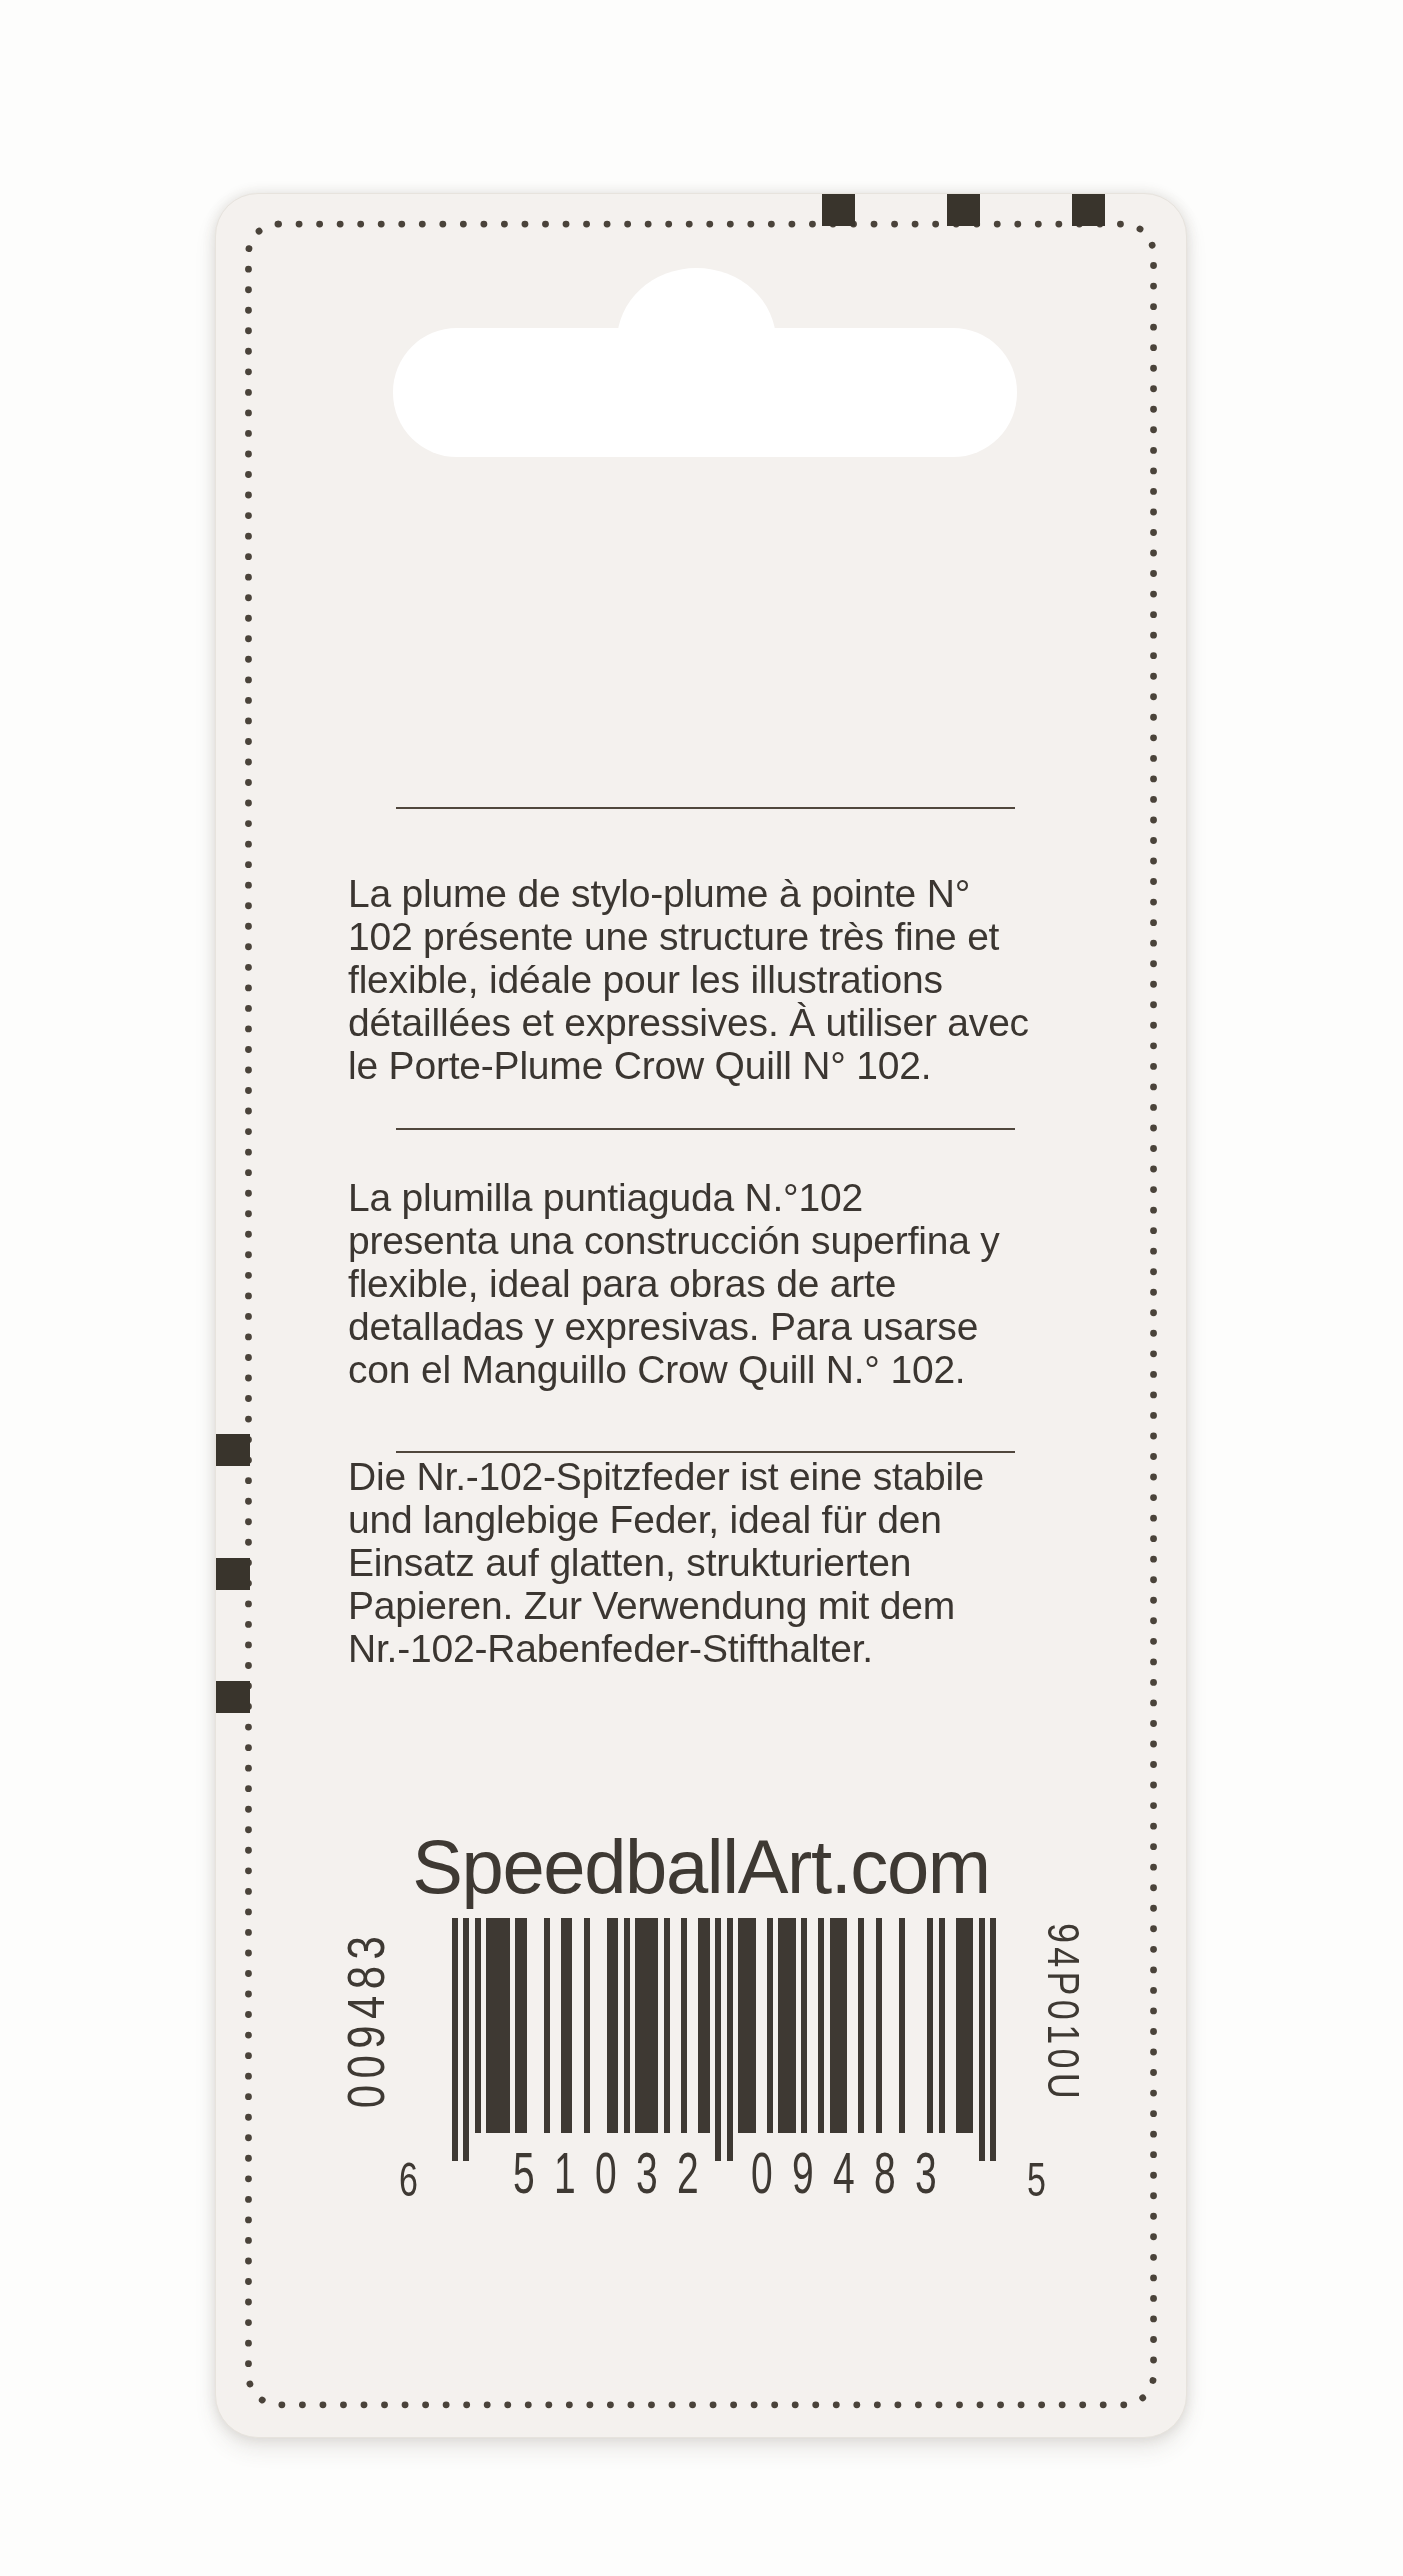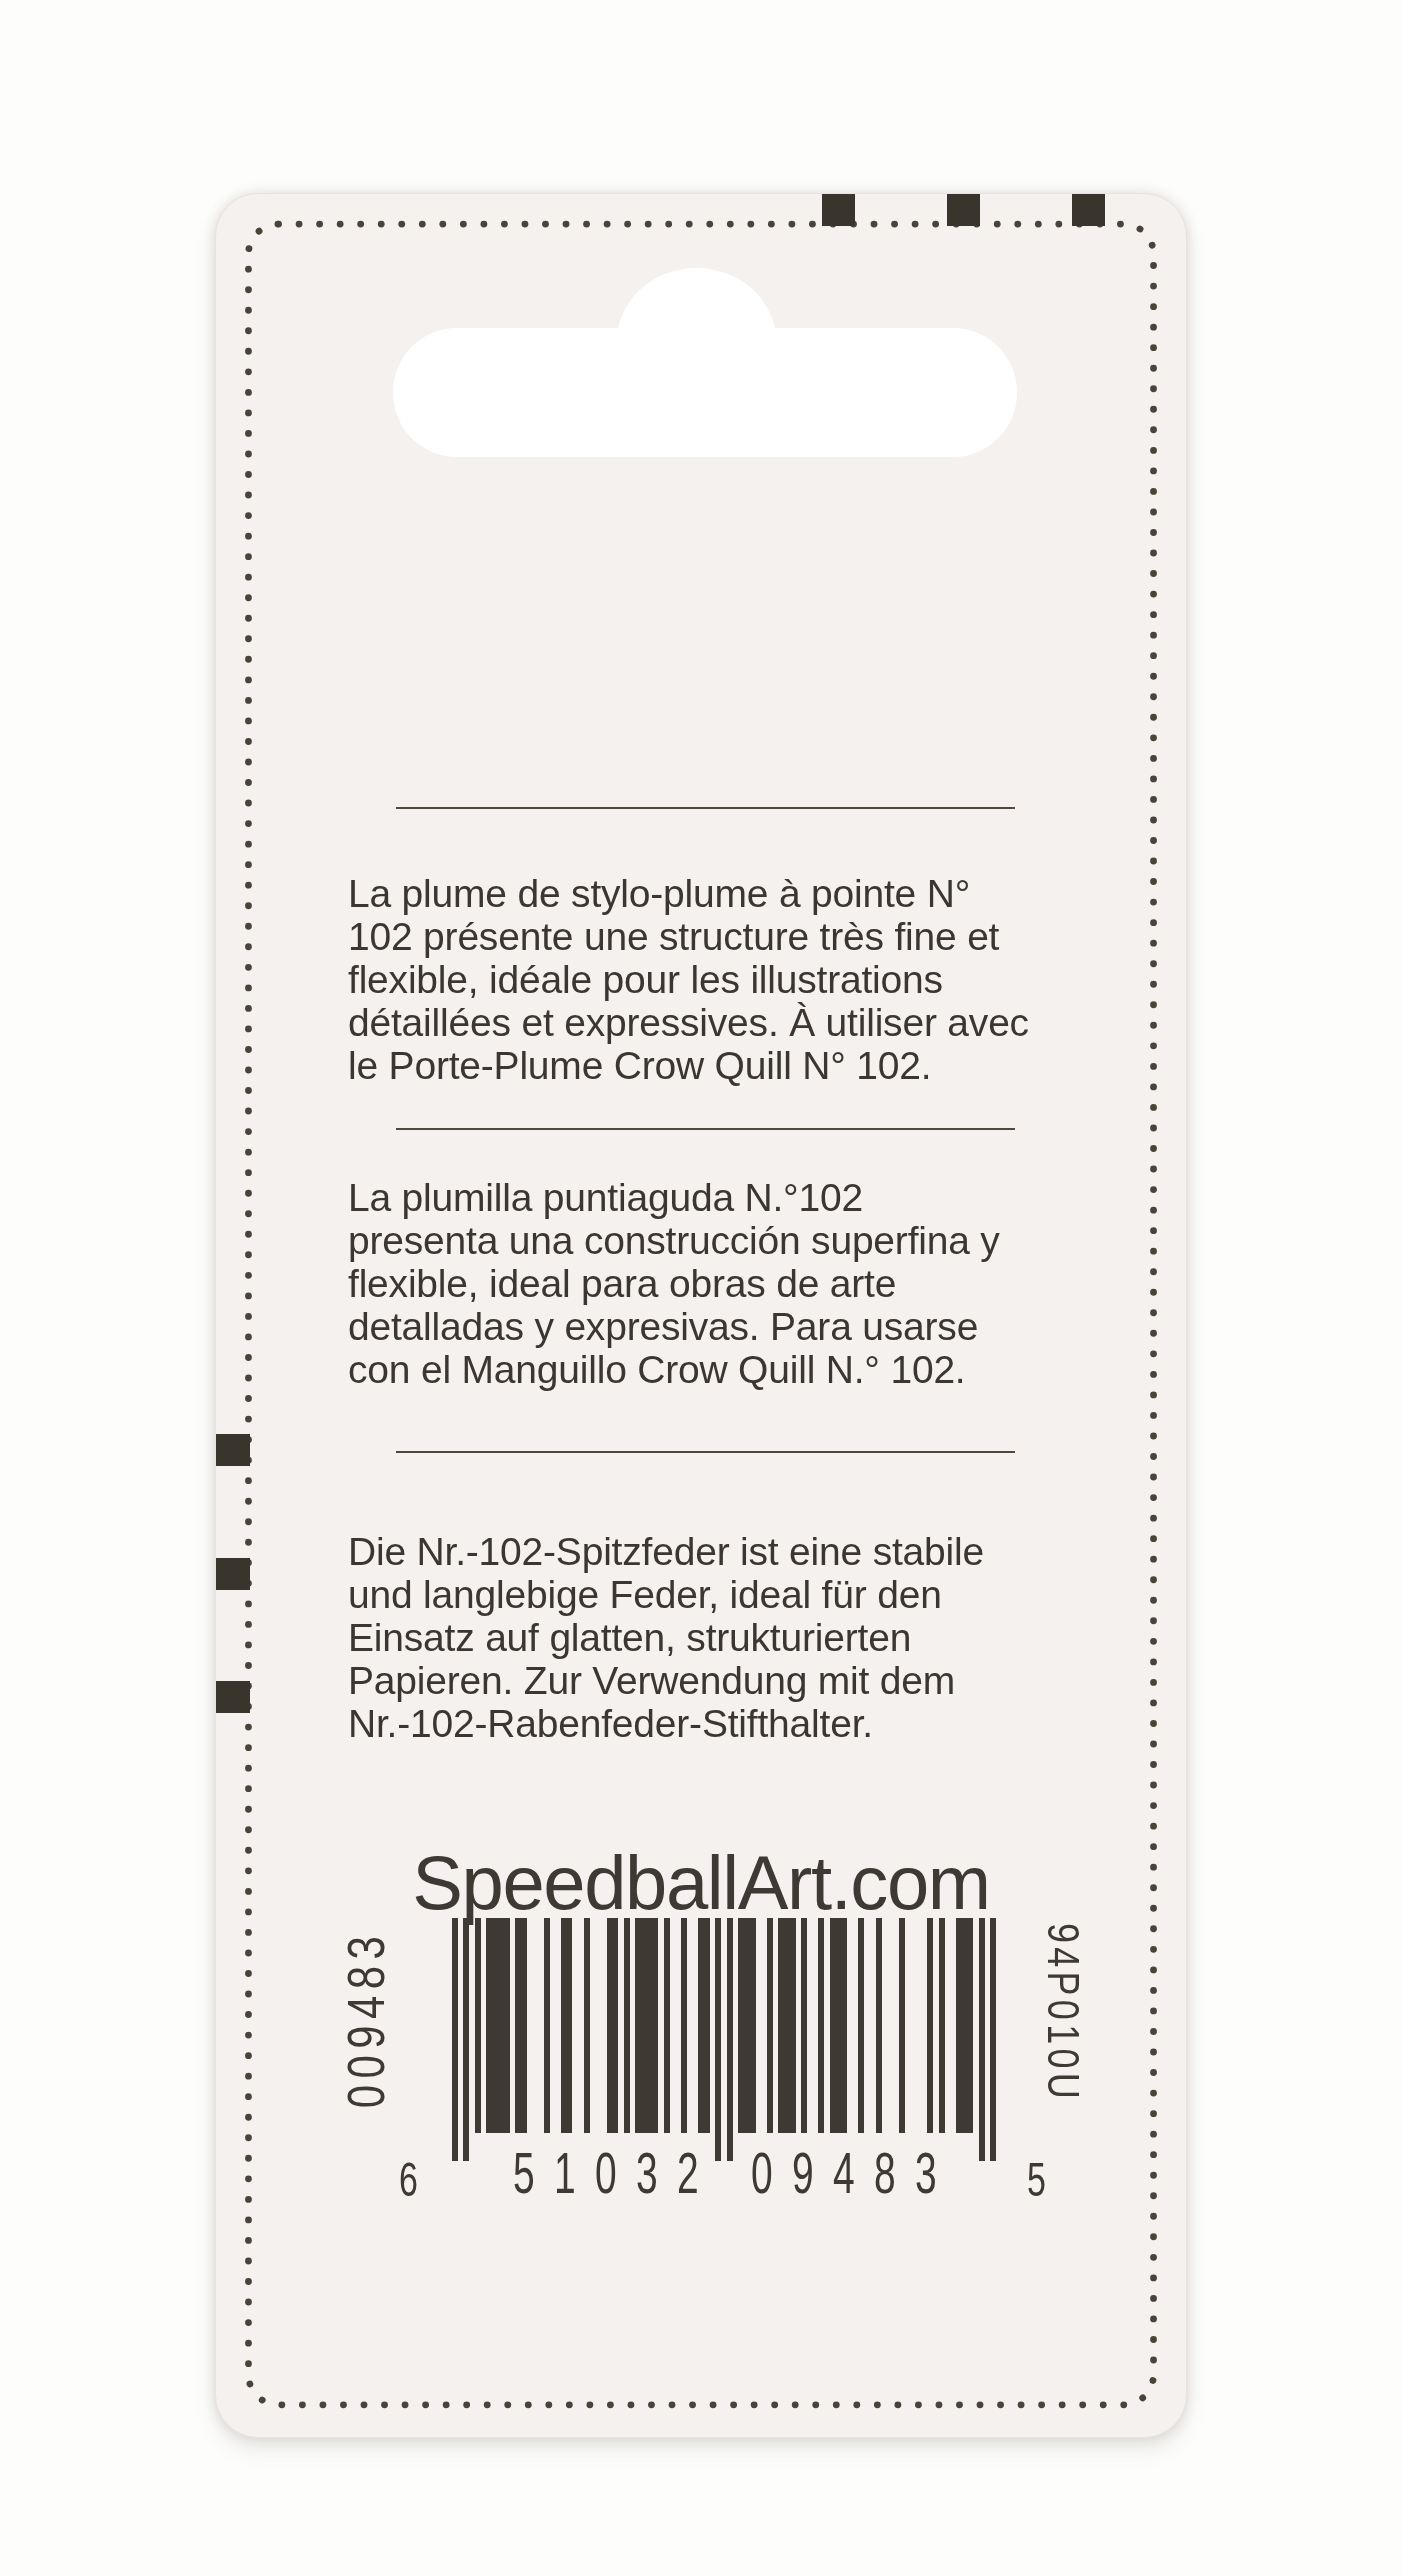--- a/index.html
+++ b/index.html
@@ -22,21 +22,21 @@
   .mark{position:absolute;background:#39342c;}
   .mark.top{top:0;width:33px;height:32px;}
   .mark.left{left:0;width:34px;height:31.5px;}
 
   .para{position:absolute;left:132px;font-size:39px;line-height:43px;
         letter-spacing:-0.2px;white-space:pre;color:#3b3631;}
 
   .divider{position:absolute;left:180px;width:619px;height:2.1px;background:#50473d;}
 
   .website{position:absolute;left:0;top:1633px;width:970px;text-align:center;
-           font-size:76px;line-height:80px;letter-spacing:-1.4px;color:#3e3933;margin-top:16px;}
+           font-size:76px;line-height:80px;letter-spacing:-1.4px;color:#3e3933;}
 
   .barcode{position:absolute;left:236px;top:1724px;width:544px;height:243px;}
   .bar{position:absolute;top:0;width:6px;height:215px;background:#3e3933;}
   .bar.tall{height:243px;}
 
   .bc-num{position:absolute;color:#3e3933;transform-origin:top left;white-space:pre;}
   .bc-outer{font-size:34px;transform:scaleY(1.4);}
   .bc-group{font-size:39px;letter-spacing:19.3px;transform:scaleY(1.45);}
 
   .vcode{position:absolute;color:#3e3933;white-space:pre;}
@@ -79,21 +79,21 @@
   <div class="divider" style="top:934px"></div>
 
   <div class="para" style="top:982px">La plumilla puntiaguda N.°102
 presenta una construcción superfina y
 flexible, ideal para obras de arte
 detalladas y expresivas. Para usarse
 con el Manguillo Crow Quill N.° 102.</div>
 
   <div class="divider" style="top:1257px"></div>
 
-  <div class="para" style="top:1336px">Die Nr.-102-Spitzfeder ist eine stabile
+  <div class="para" style="top:1261px">Die Nr.-102-Spitzfeder ist eine stabile
 und langlebige Feder, ideal für den
 Einsatz auf glatten, strukturierten
 Papieren. Zur Verwendung mit dem
 Nr.-102-Rabenfeder-Stifthalter.</div>
 
   <div class="website">SpeedballArt.com</div>
 
   <div class="vcode left">009483</div>
   <div class="vcode right">94P010U</div>
 

